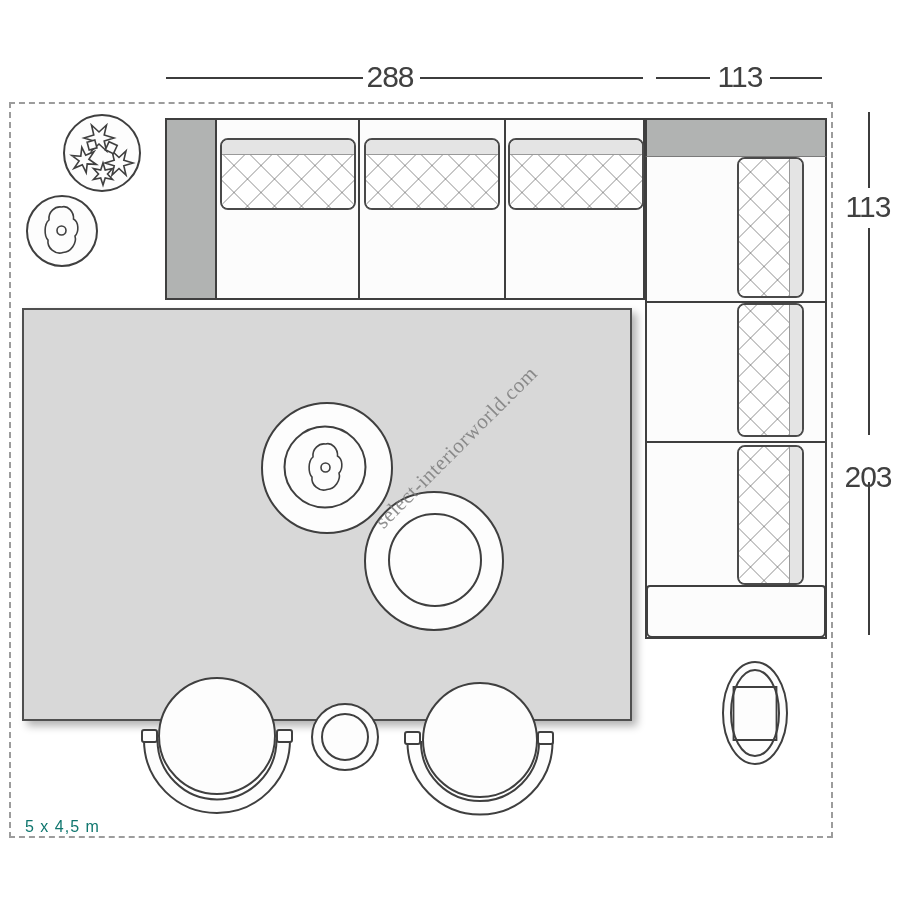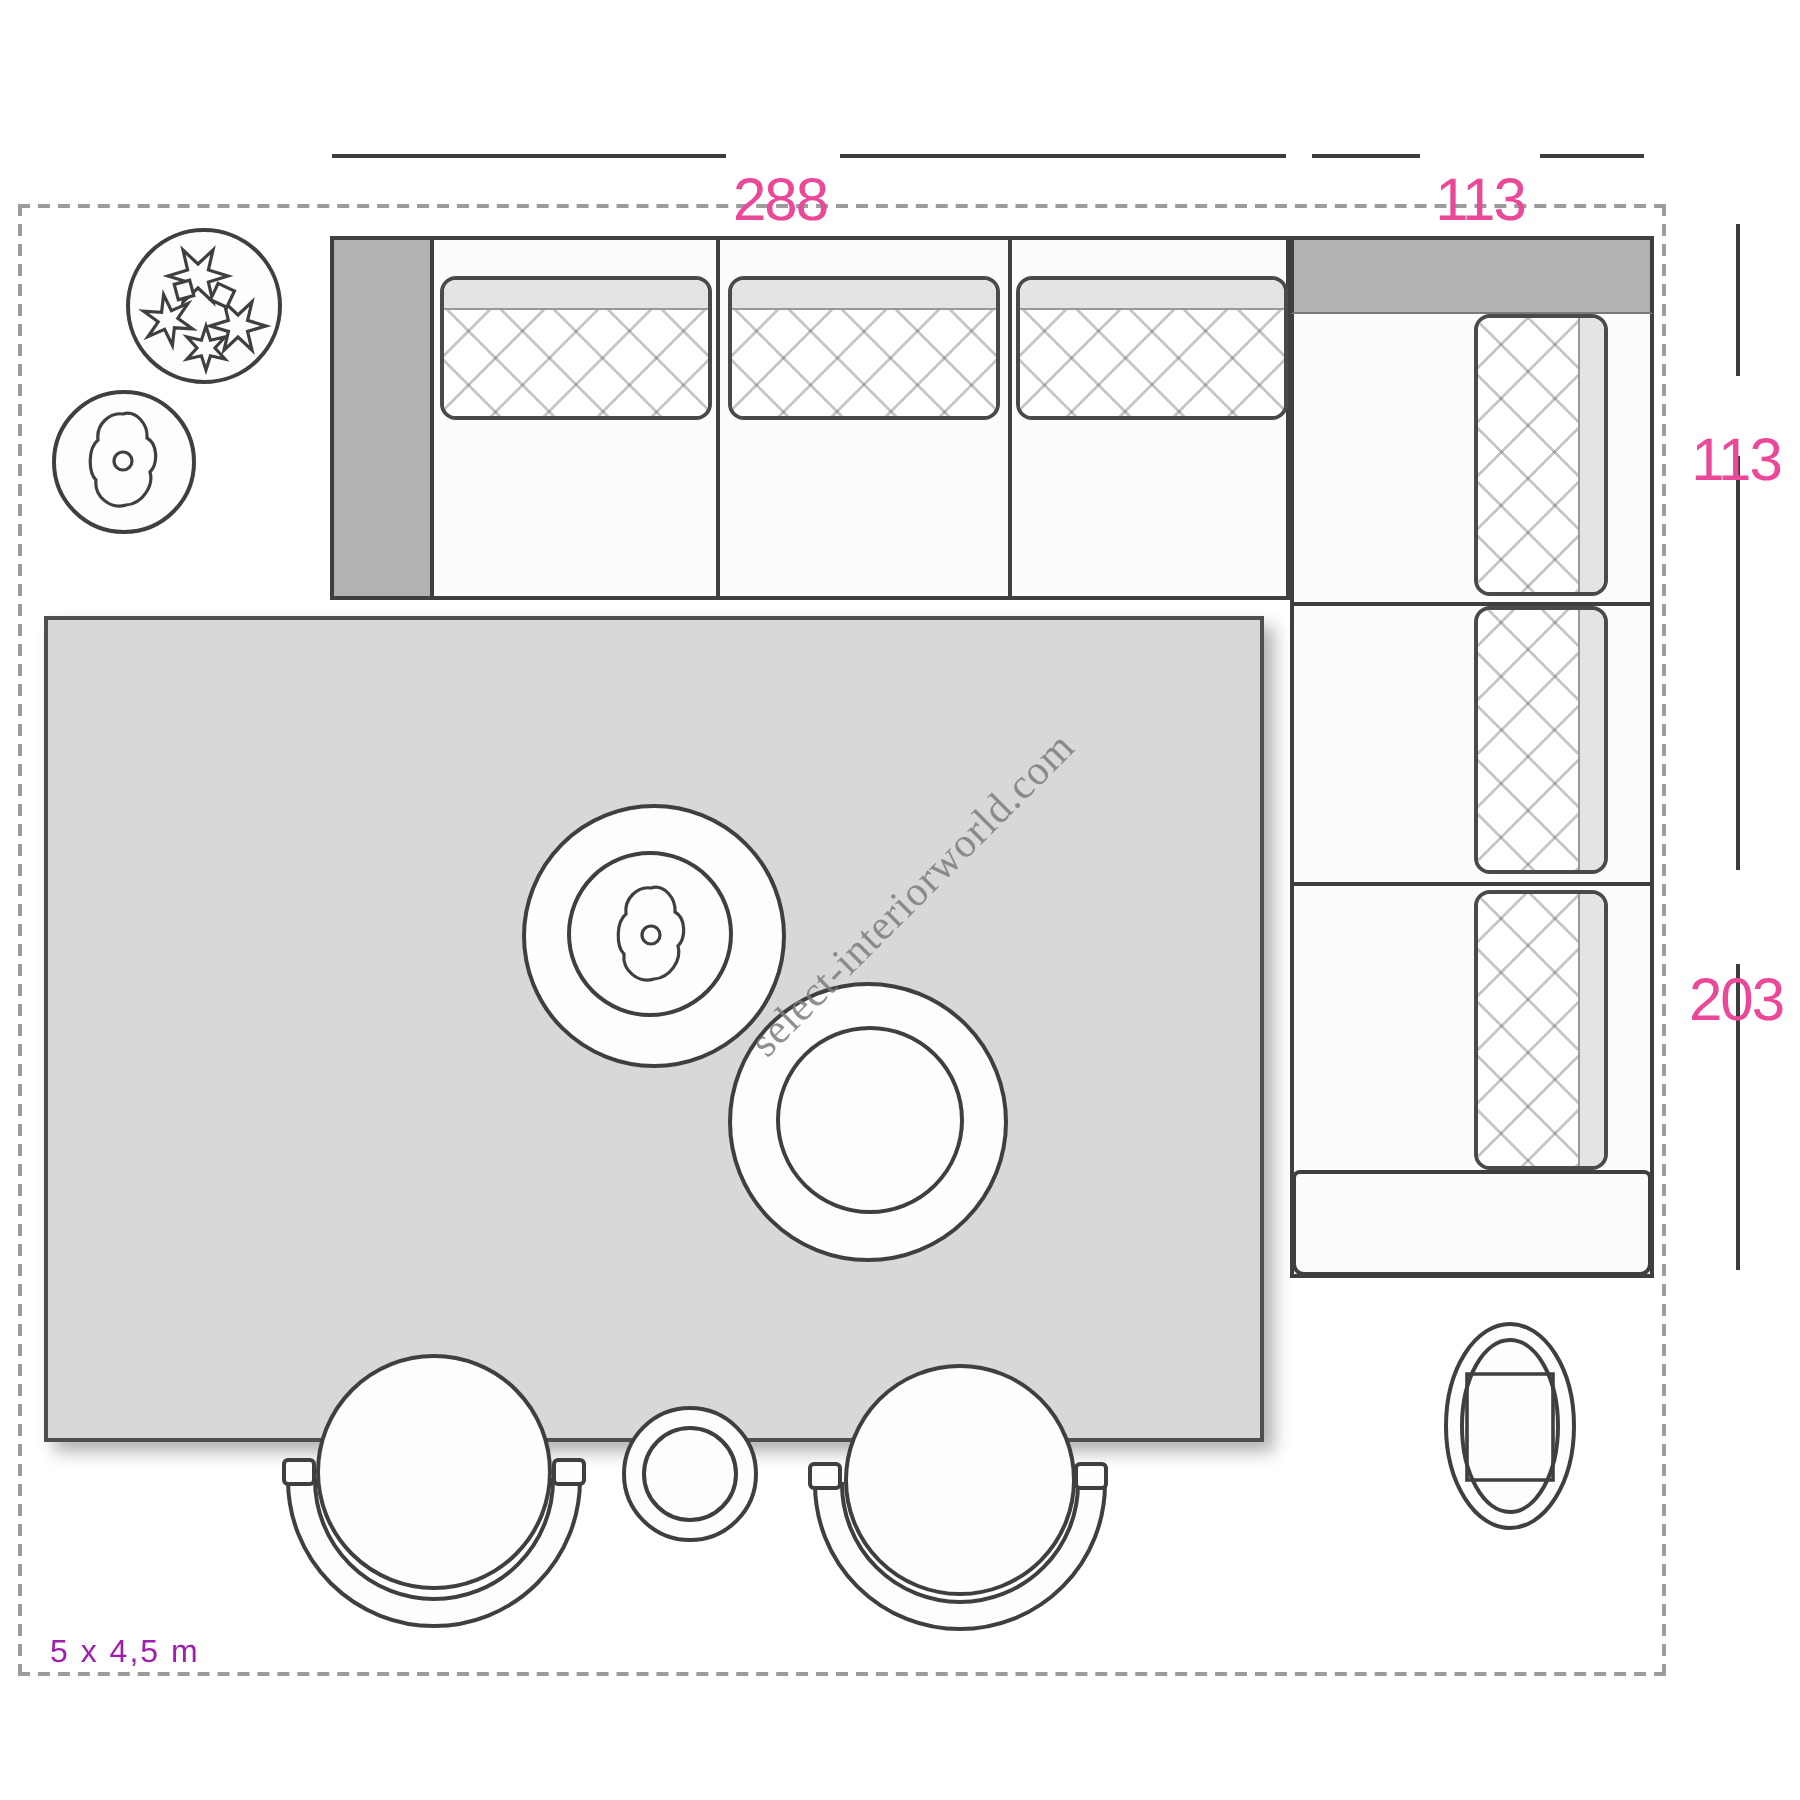--- a/index.html
+++ b/index.html
@@ -86,33 +86,32 @@
   .dh1{left:166px;width:197px;}
   .dh2{left:420px;width:223px;}
   .dh3{left:656px;width:54px;}
   .dh4{left:770px;width:52px;}
   .dim-v{width:2px;left:868px;}
   .dv1{top:112px;height:76px;}
   .dv2{top:228px;height:207px;}
   .dv3{top:482px;height:153px;}
   .dim-label{
     position:absolute;z-index:7;width:60px;height:26px;line-height:26px;
-    text-align:center;font-size:30px;color:#ec4899;letter-spacing:-1px;
+    text-align:center;font-size:30px;color:#404040;letter-spacing:-1px;
     font-family:"Liberation Sans", sans-serif;
-    margin-top:24px;
   }
   .lab-288{left:360px;top:64px;}
   .lab-113t{left:710px;top:64px;}
   .lab-113r{left:838px;top:194px;}
   .lab-203r{left:838px;top:464px;}
 
   
   .room-size{
     left:25px;top:818px;z-index:7;
-    font-size:16px;color:#a21caf;letter-spacing:1px;
+    font-size:16px;color:#0f766e;letter-spacing:1px;
   }
 
   
   .watermark{
     left:296px;top:434px;width:320px;height:26px;line-height:26px;z-index:8;
     transform:rotate(-45deg);
     font-family:"Liberation Serif", serif;
     font-size:21px;letter-spacing:0.5px;text-align:center;
     color:#7d7d7d;opacity:0.85;white-space:nowrap;
   }

